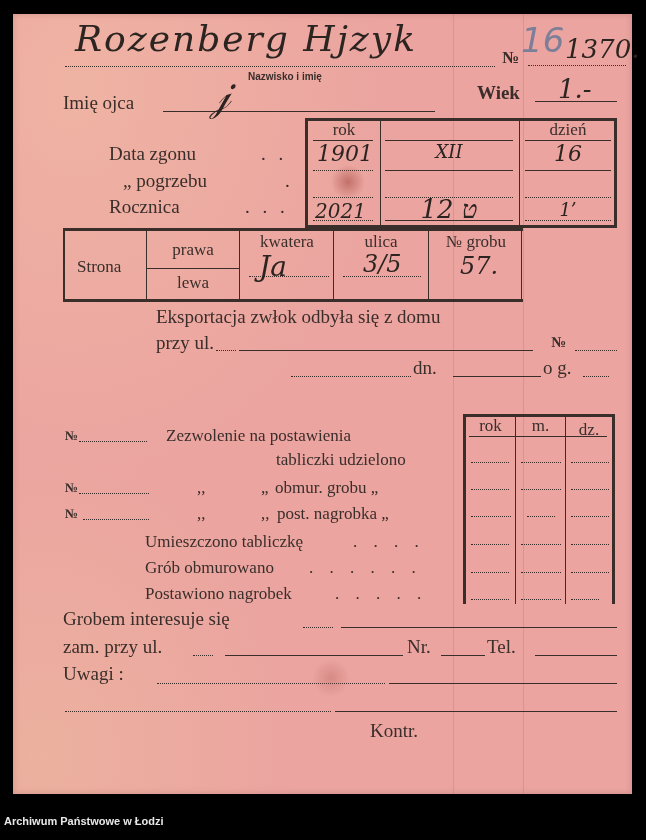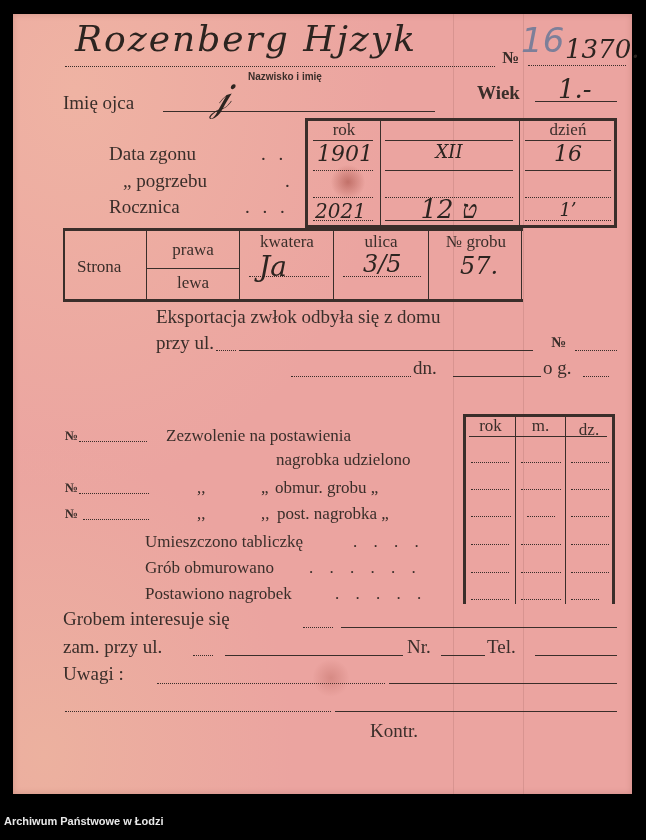--- a/index.html
+++ b/index.html
@@ -162,21 +162,21 @@
   <div class="dotline" style="left:458px; top:558px; width:38px;"></div>
   <div class="dotline" style="left:508px; top:558px; width:40px;"></div>
   <div class="dotline" style="left:558px; top:558px; width:38px;"></div>
   <div class="dotline" style="left:458px; top:585px; width:38px;"></div>
   <div class="dotline" style="left:508px; top:585px; width:40px;"></div>
   <div class="dotline" style="left:558px; top:585px; width:28px;"></div>
 
   <div class="abs print" style="left:52px; top:414px; font-size:13px; font-weight:bold;">№</div>
   <div class="dotline" style="left:66px; top:427px; width:68px;"></div>
   <div class="abs print pr-md" style="left:153px; top:412px;">Zezwolenie na  postawienia</div>
-  <div class="abs print pr-md" style="left:263px; top:436px;">nagrobka udzielono</div>
+  <div class="abs print pr-md" style="left:263px; top:436px;">tabliczki udzielono</div>
 
   <div class="abs print" style="left:52px; top:466px; font-size:13px; font-weight:bold;">№</div>
   <div class="dotline" style="left:66px; top:479px; width:70px;"></div>
   <div class="abs print pr-md" style="left:184px; top:464px;">,,</div>
   <div class="abs print pr-md" style="left:248px; top:464px;">„</div>
   <div class="abs print pr-md" style="left:262px; top:464px;">obmur. grobu „</div>
 
   <div class="abs print" style="left:52px; top:492px; font-size:13px; font-weight:bold;">№</div>
   <div class="dotline" style="left:70px; top:505px; width:66px;"></div>
   <div class="abs print pr-md" style="left:184px; top:490px;">,,</div>

